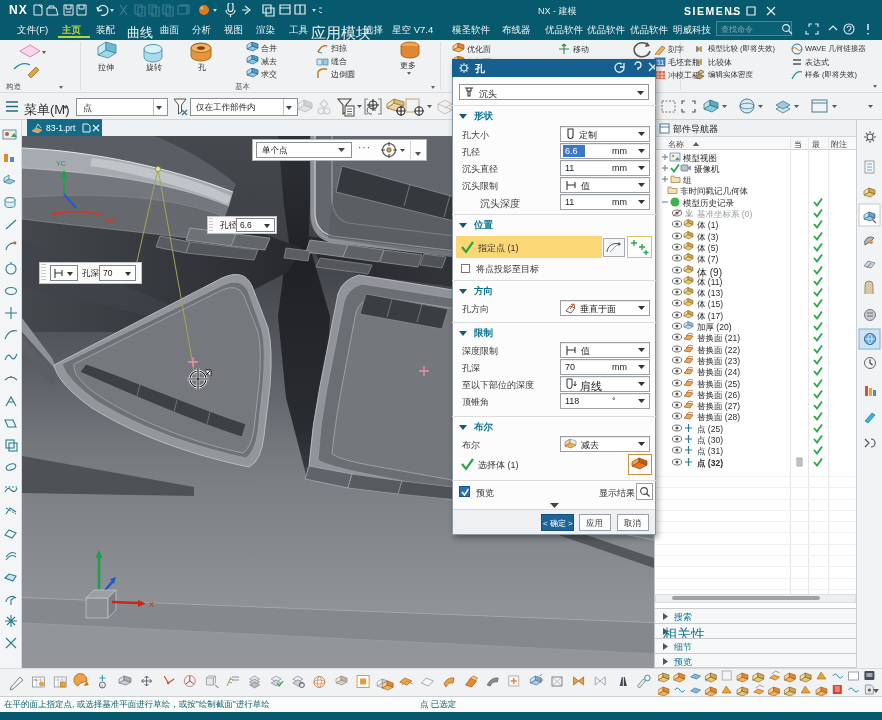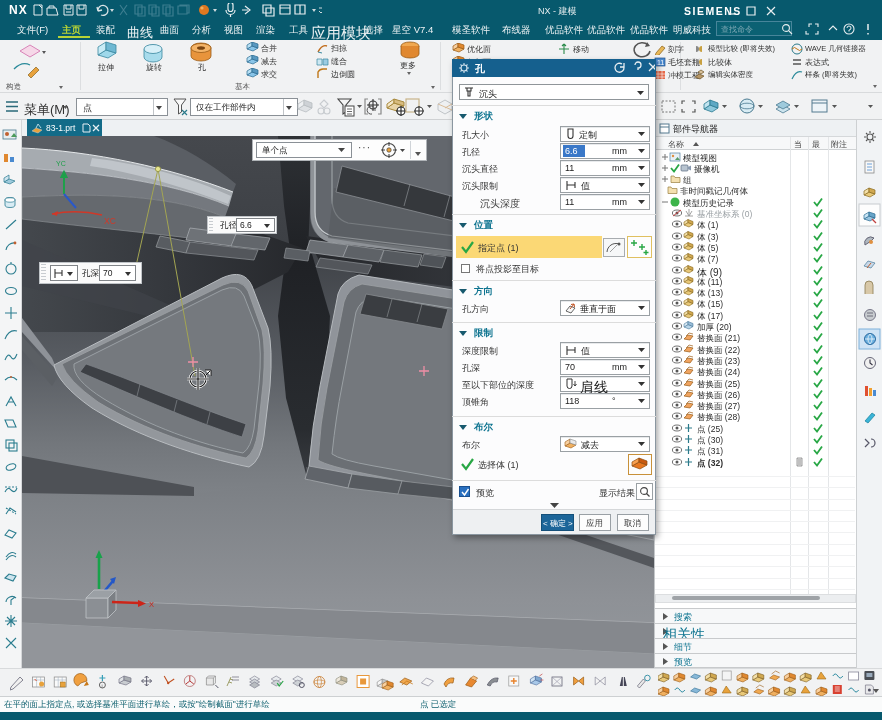--- a/index.html
+++ b/index.html
@@ -1162,21 +1162,21 @@
     <div class="tx" style="left:612px;top:362px;color:#222;font-size:9px">mm</div>
     <svg class="ab" style="left:638px;top:364px" width="10" height="7">
       <path d="M0,1 l7,0 -3.5,4 z" fill="#333"></path>
     </svg>
     <div class="tx" style="left:462px;top:379px;color:#3a3a3a;font-size:9px">至以下部位的深度</div>
     <div class="ab" style="left:560px;top:376px;width:90px;height:16px;background:#fff;border:1px solid #9aa0a4;box-shadow:0 1px 0 #e8eaec inset"></div>
     <svg class="ab" style="left:565px;top:378px" width="12" height="13">
       <path d="M2,1 h5 v7 a2.5,2.5 0 0 1 -5,0 z" fill="none" stroke="#333" stroke-width="1"></path>
       <path d="M10,3 v5 m0,0 l-1.5,-2 m1.5,2 l1.5,-2" stroke="#333" stroke-width=".9"></path>
     </svg>
-    <div class="tx" style="left:580px;top:379px;color:#222;font-size:14px">肩线</div>
+    <div class="tx" style="left:580px;top:379px;color:#222;font-size:11px">肩线</div>
     <svg class="ab" style="left:638px;top:381px" width="10" height="7">
       <path d="M0,1 l7,0 -3.5,4 z" fill="#333"></path>
     </svg>
     <div class="tx" style="left:462px;top:396px;color:#3a3a3a;font-size:9px">顶锥角</div>
     <div class="ab" style="left:560px;top:393px;width:90px;height:16px;background:#fff;border:1px solid #9aa0a4;box-shadow:0 1px 0 #e8eaec inset"></div>
     <div class="tx" style="left:565px;top:396px;color:#222;font-size:9px">118</div>
     <div class="tx" style="left:612px;top:396px;color:#222;font-size:9px">°</div>
     <svg class="ab" style="left:638px;top:398px" width="10" height="7">
       <path d="M0,1 l7,0 -3.5,4 z" fill="#333"></path>
     </svg>

